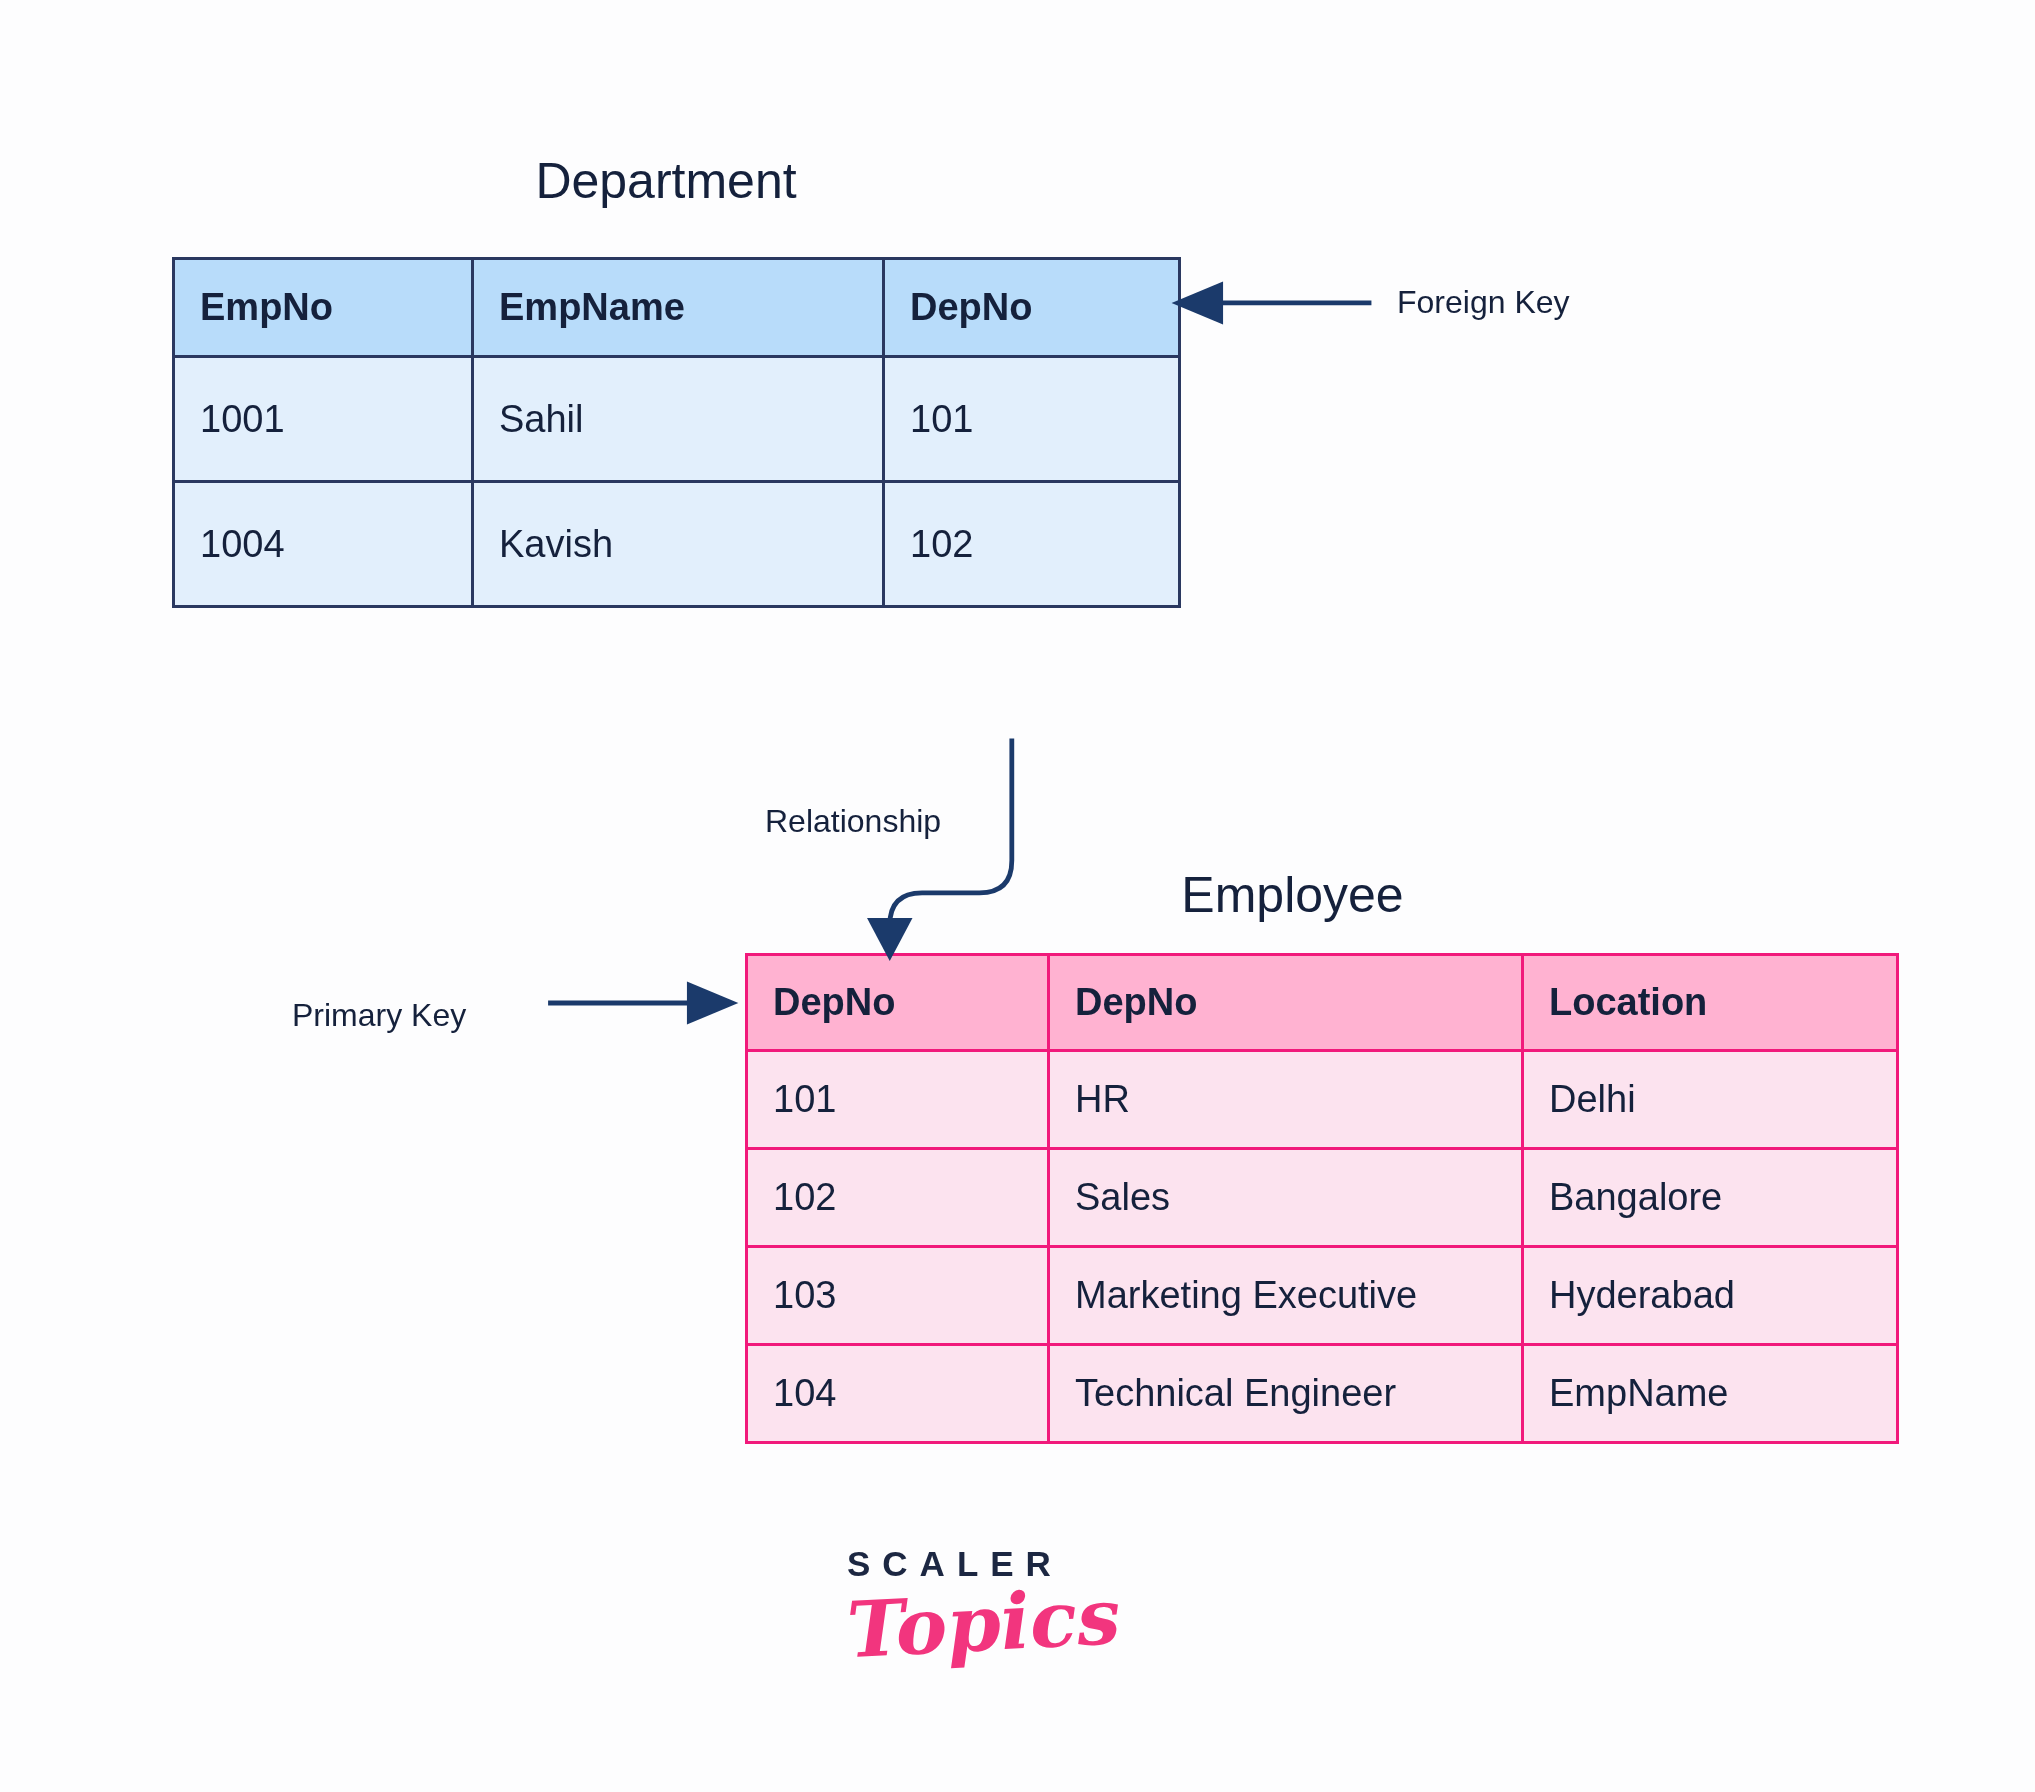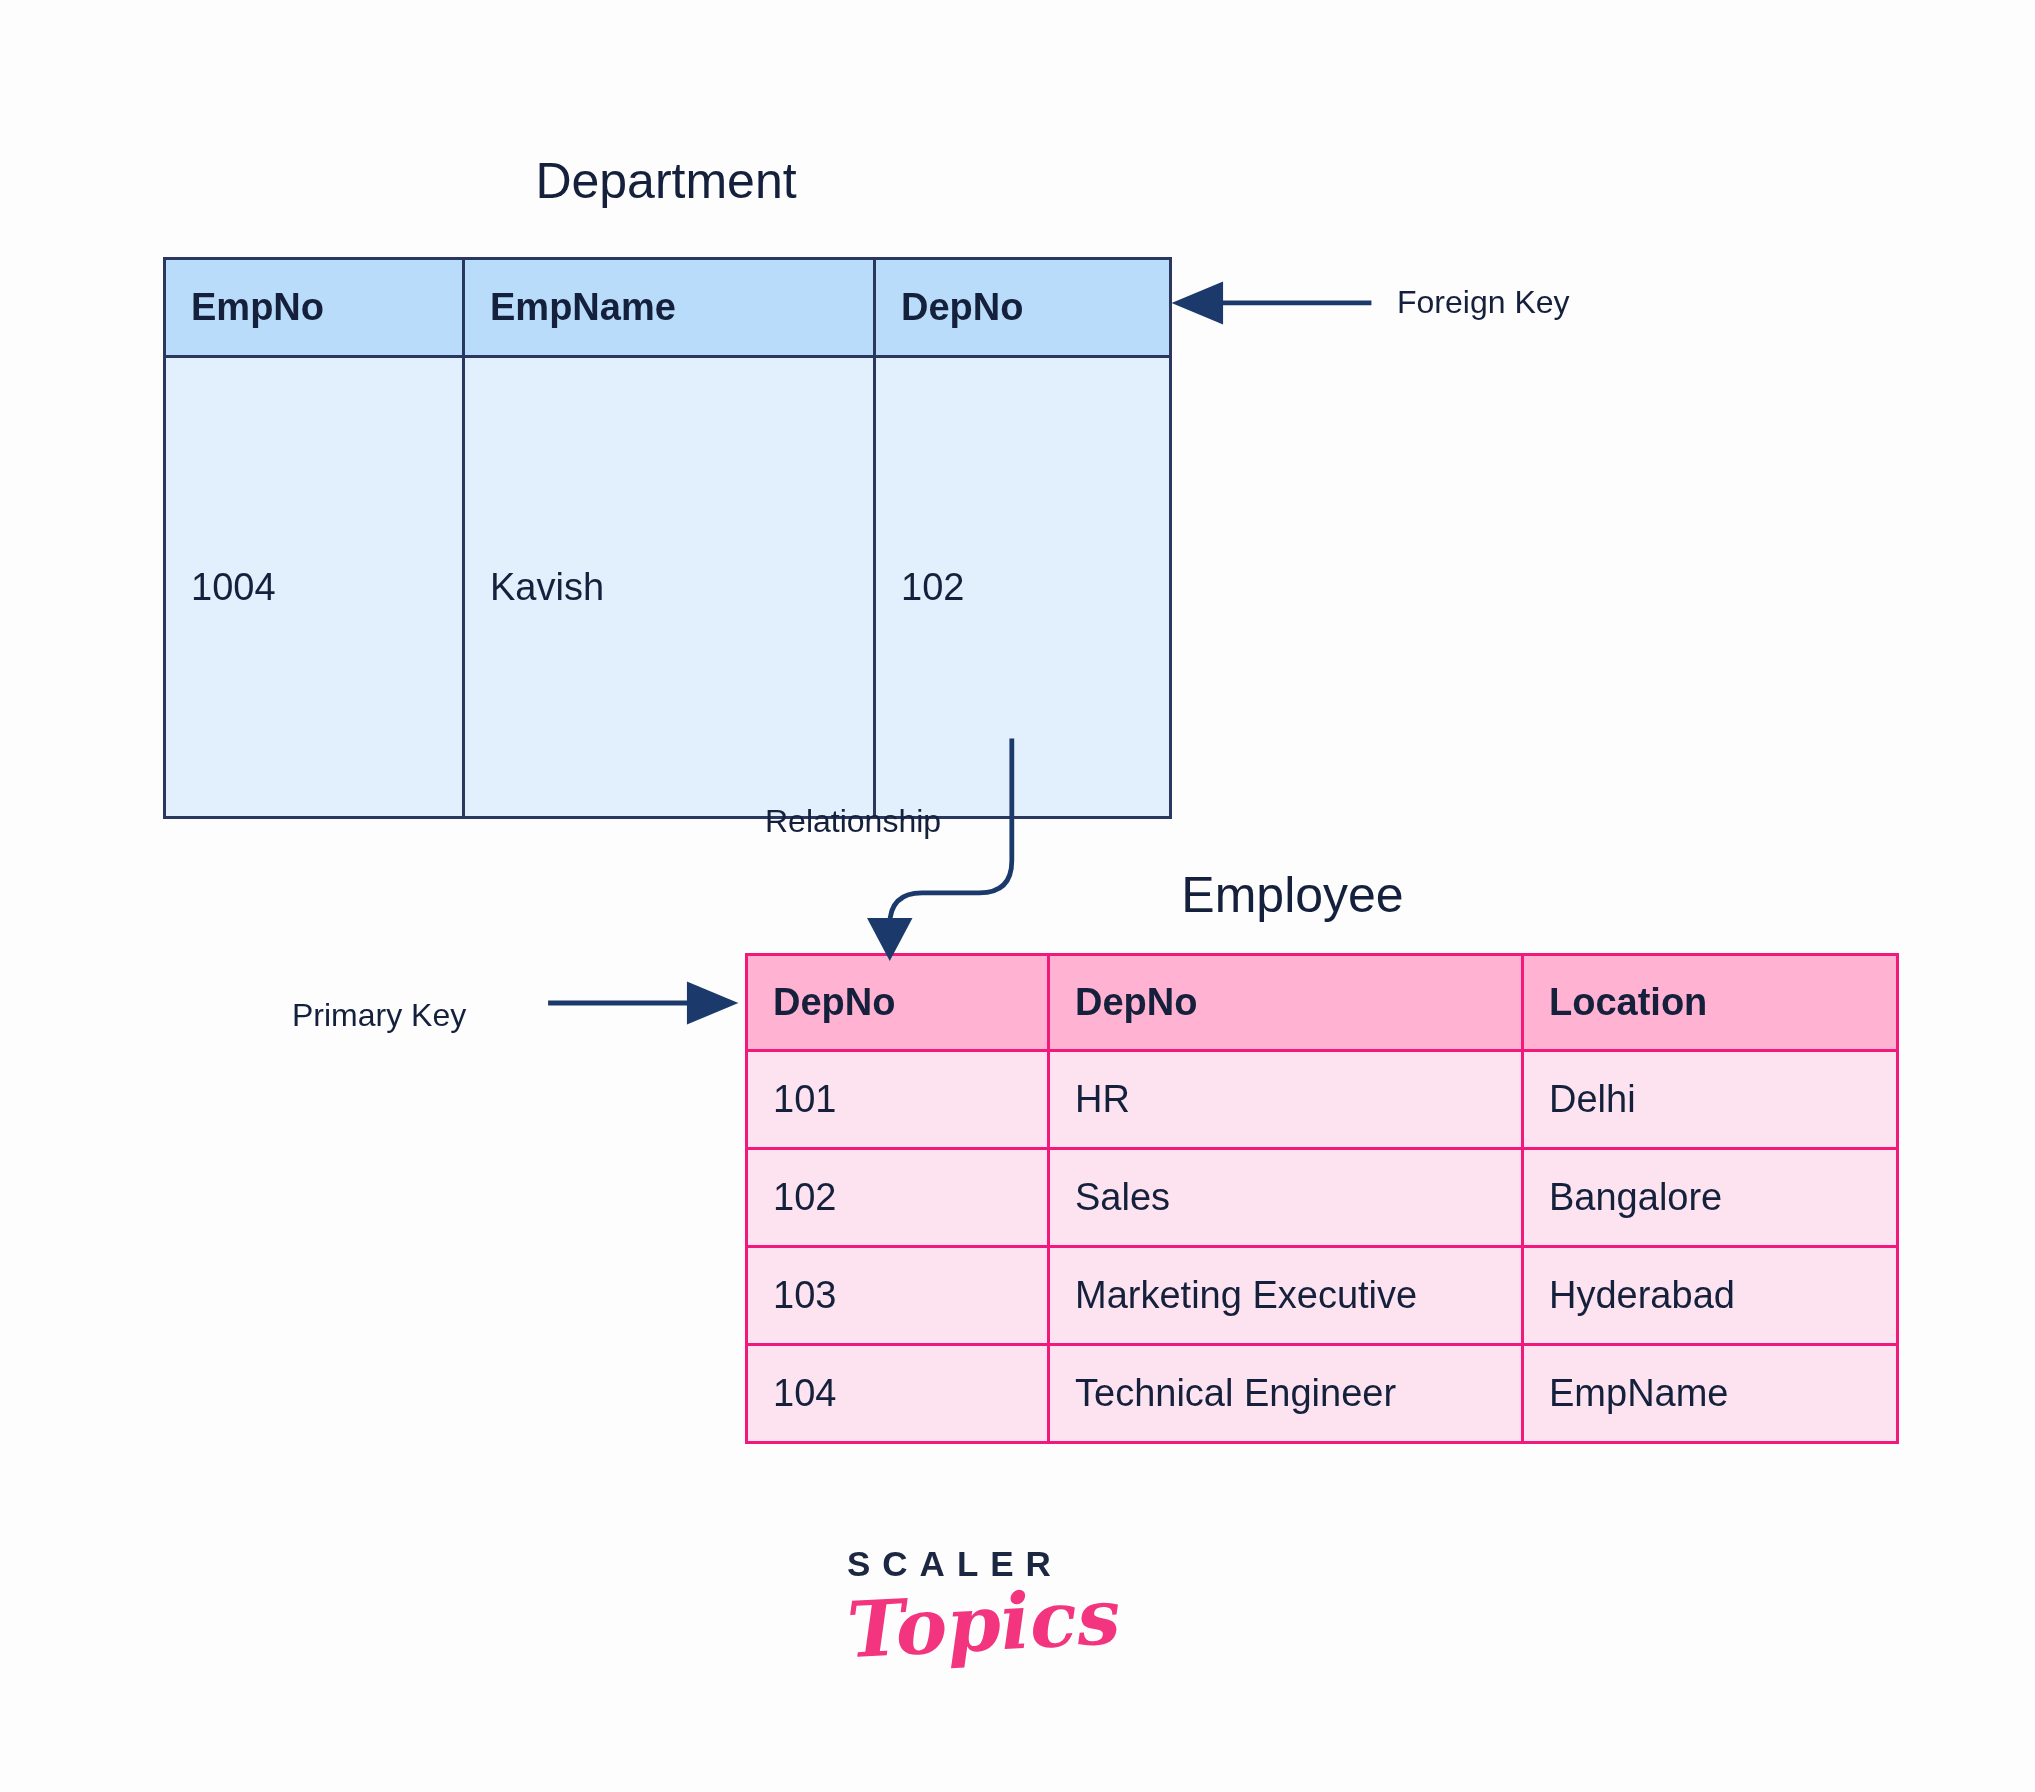--- a/index.html
+++ b/index.html
@@ -88,34 +88,39 @@
     margin-top:-8.4px;
   }
 </style>
 </head>
 <body>
 
 <div class="abs" style="left:0;top:0;width:2035px;height:1793px;">
 
   <div class="title" style="left:163px;top:150px;width:1006px;">Department</div>
 
-  <table class="dtable blue" style="left:163px;top:257px;width:1006px;height:562px;">
+  <table class="dtable blue" style="left:172px;top:257px;width:1006px;height:351px;">
     <colgroup>
       <col style="width:299px">
         <col style="width:411px">
         <col style="width:296px">
     </colgroup>
     <thead>
       <tr style="height:98px;">
         <th>EmpNo</th>
         <th>EmpName</th>
         <th>DepNo</th>
       </tr>
     </thead>
     <tbody>
+      <tr>
+        <td>1001</td>
+        <td>Sahil</td>
+        <td>101</td>
+      </tr>
       <tr>
         <td>1004</td>
         <td>Kavish</td>
         <td>102</td>
       </tr>
     </tbody>
   </table>
 
   <div class="label" style="left:1397px;top:280px;">Foreign Key</div>
 

